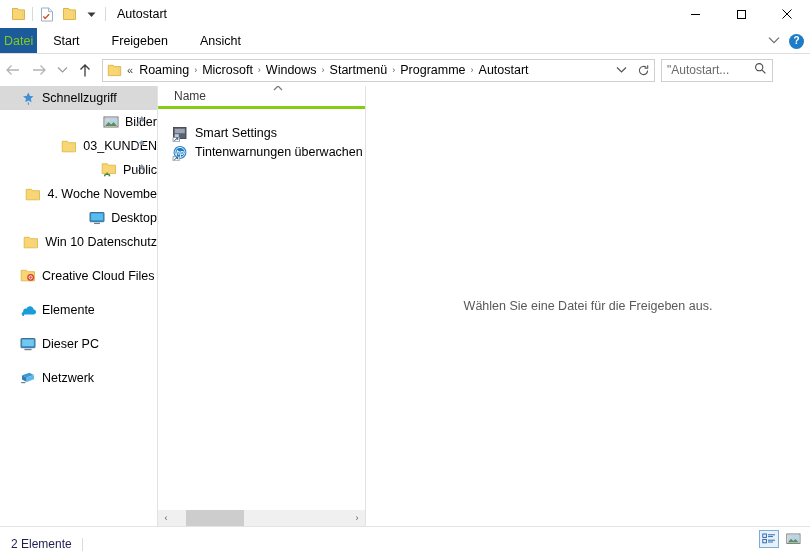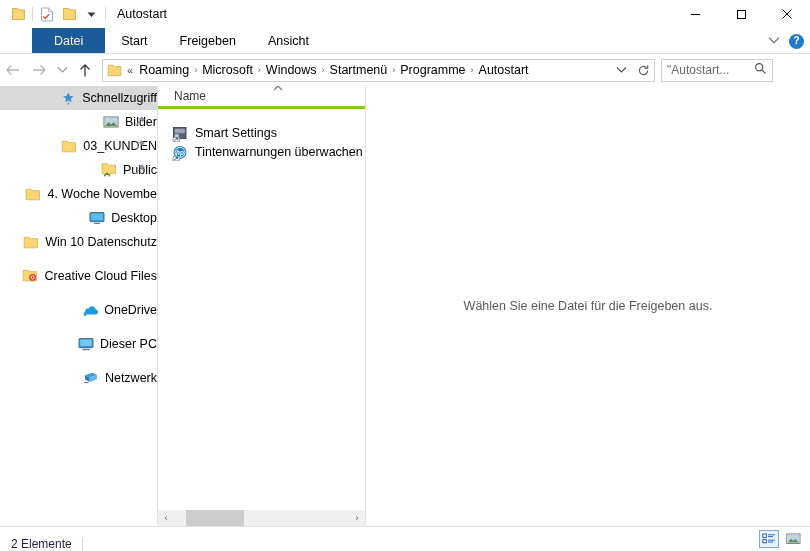--- a/index.html
+++ b/index.html
@@ -37,21 +37,21 @@
   
   .ribbon {
     position: absolute; left: 0; top: 28px; width: 810px; height: 26px;
     background: #ffffff;
   }
   .ribbon-tabs { display: flex; height: 26px; align-items: stretch; }
   .rtab {
     display: flex; align-items: center; padding: 0 16px;
     font-size: 12.5px; color: #000; white-space: nowrap;
   }
-  .rtab.file { background: #1b5a9b; color: #fef9c3; padding: 0 22px; margin-left: 32px; }
+  .rtab.file { background: #1b5a9b; color: #84cc16; padding: 0 4px; }
   .ribbon-right {
     position: absolute; right: 6px; top: 0; height: 26px;
     display: flex; align-items: center; gap: 9px;
   }
   .help-circle {
     width: 15px; height: 15px; border-radius: 50%;
     background: #1e7bc8; color: #fff; font-size: 10px; font-weight: bold;
     display: flex; align-items: center; justify-content: center;
     line-height: 1;
   }
@@ -104,21 +104,21 @@
     position: absolute; left: 0; top: 0; width: 157px; height: 440px;
     background: #ffffff; overflow: hidden;
   }
   .navpane-border {
     position: absolute; left: 157px; top: 0; width: 1px; height: 440px; background: #e2e2e2;
   }
   .navitem {
     height: 24px; display: flex; align-items: center; position: relative;
     white-space: nowrap; overflow: hidden;
   }
-  .navitem.root { padding-left: 18px; justify-content: flex-end; }
+  .navitem.root { padding-left: 18px; }
   .navitem.child { padding-left: 49px; justify-content: flex-end; }
   .navitem.selected { background: #d9d9d9; }
   .navitem .nicon {
     width: 20px; height: 18px; display: flex; align-items: center; justify-content: center;
     flex: 0 0 20px;
   }
   .navitem .nlabel {
     font-size: 12.5px; color: #000; margin-left: 4px; white-space: nowrap;
   }
   .pin { position: absolute; right: 11px; top: 5px; }
@@ -442,21 +442,21 @@
       </div>
 
       <div class="nav-gap"></div>
 
       <div class="navitem root">
         <span class="nicon">
           <svg width="17" height="12" viewBox="0 0 17 12">
             <path d="M4.3 10.4h9.1c1.6 0 2.6-1.1 2.6-2.4 0-1.3-1-2.3-2.3-2.4-.2-1.9-1.8-3.3-3.7-3.3-1.6 0-3 1-3.5 2.4-.2-.1-.5-.1-.7-.1-1.5 0-2.7 1.2-2.7 2.7 0 .2 0 .4.1.6-.9.3-1.5 1.1-1.5 2 0 1.2 1 2.1 2.2 2.1z" fill="#1a9bdc"></path>
           </svg>
         </span>
-        <span class="nlabel">OneDrive</span>
+        <span class="nlabel">Elemente</span>
       </div>
 
       <div class="nav-gap"></div>
 
       <div class="navitem root">
         <span class="nicon">
           <svg width="16" height="14" viewBox="0 0 16 14">
             <rect x="1" y="1.5" width="14" height="9.2" rx="0.6" fill="#2f9bdc" stroke="#4a6d88" stroke-width="1"></rect>
             <rect x="2.2" y="2.6" width="11.6" height="6.4" fill="#73c8f2"></rect>
             <path d="M4.4 12.5h7.2" stroke="#6b7f8f" stroke-width="1.4"></path>

